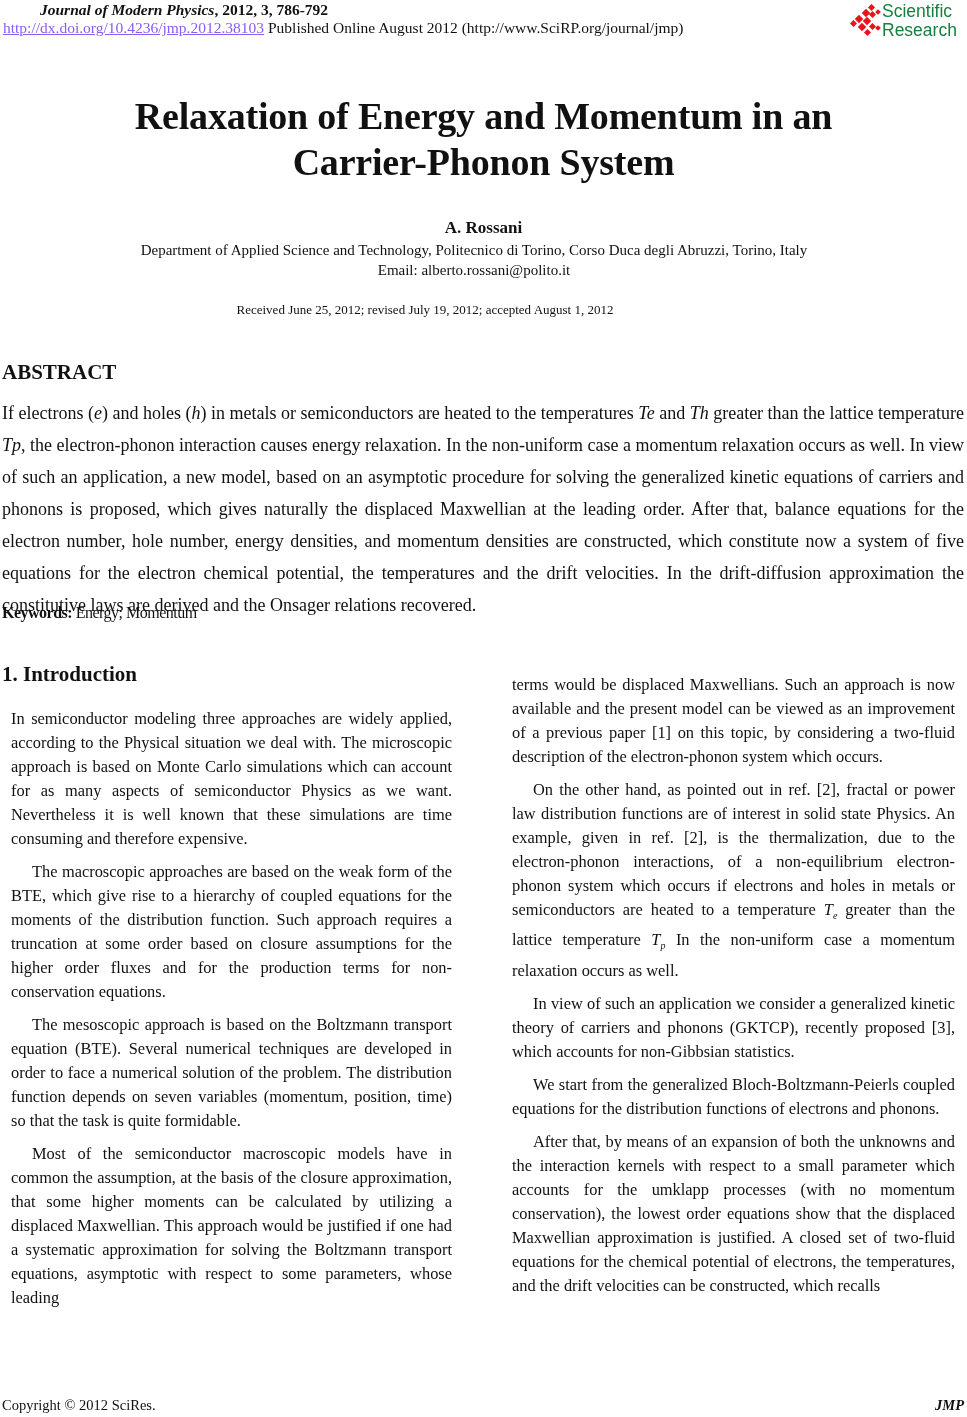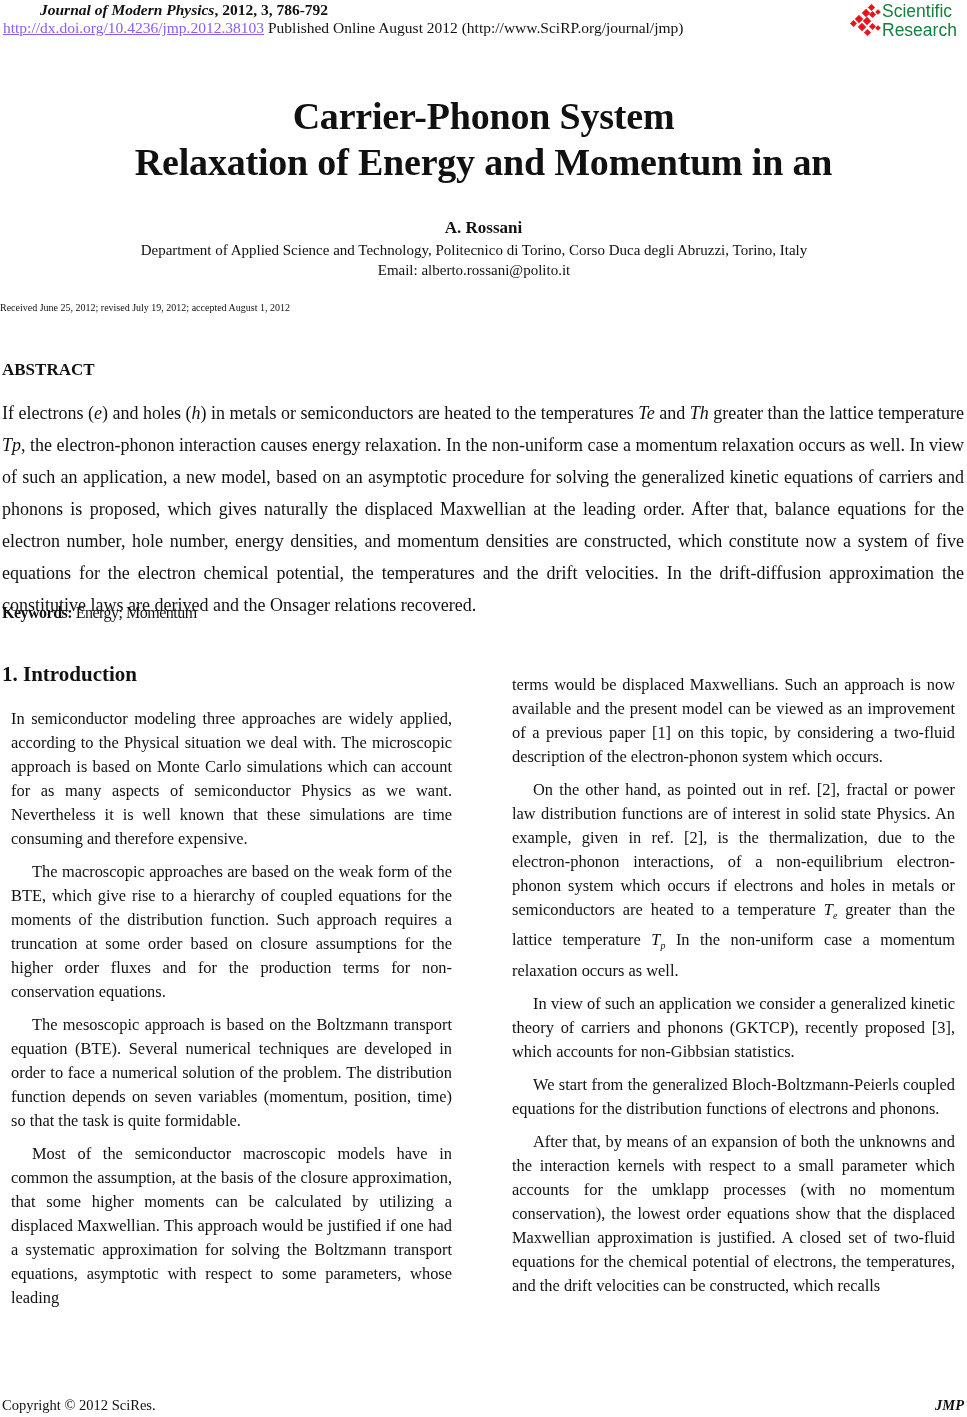--- a/index.html
+++ b/index.html
@@ -31,26 +31,26 @@
   }
   .author {
     position: absolute; left: 0; width: 967px; top: 218px; text-align: center;
     font-weight: bold; font-size: 17px;
   }
   .affil {
     position: absolute; left: 0; width: 948px; top: 240px; text-align: center;
     font-size: 15px; line-height: 20px;
   }
   .received {
-    position: absolute; left: 0; width: 850px; top: 302px; text-align: left;
-    font-size: 10px;
+    position: absolute; left: 0; width: 850px; top: 302px; text-align: center;
+    font-size: 13px;
   }
   .abs-head {
     position: absolute; left: 2px; top: 360px;
-    font-weight: bold; font-size: 17px;
+    font-weight: bold; font-size: 21px;
   }
   .abs-text {
     position: absolute; left: 2px; top: 397px; width: 962px;
     font-size: 18px; line-height: 32px; text-align: justify;
   }
   .keywords {
     position: absolute; left: 2px; top: 604px; font-size: 16px; letter-spacing: -0.5px;
   }
   .keywords b { font-weight: bold; }
   .sec-head {
@@ -96,22 +96,22 @@
       <rect x="26" y="22" width="4" height="4" transform="rotate(45 28 24)"></rect>
     </g>
   </svg>
   <div class="logo-text">
     <div>Scientific</div>
     <div>Research</div>
   </div>
 </div>
 
 <div class="title">
+  <div>Relaxation of Energy and Momentum in an</div>
   <div>Carrier-Phonon System</div>
-  <div>Relaxation of Energy and Momentum in an</div>
 </div>
 
 <div class="author">A. Rossani</div>
 <div class="affil">
   <div>Department of Applied Science and Technology, Politecnico di Torino, Corso Duca degli Abruzzi, Torino, Italy</div>
   <div>Email: alberto.rossani@polito.it</div>
 </div>
 <div class="received">Received June 25, 2012; revised July 19, 2012; accepted August 1, 2012</div>
 
 <div class="abs-head">ABSTRACT</div>

